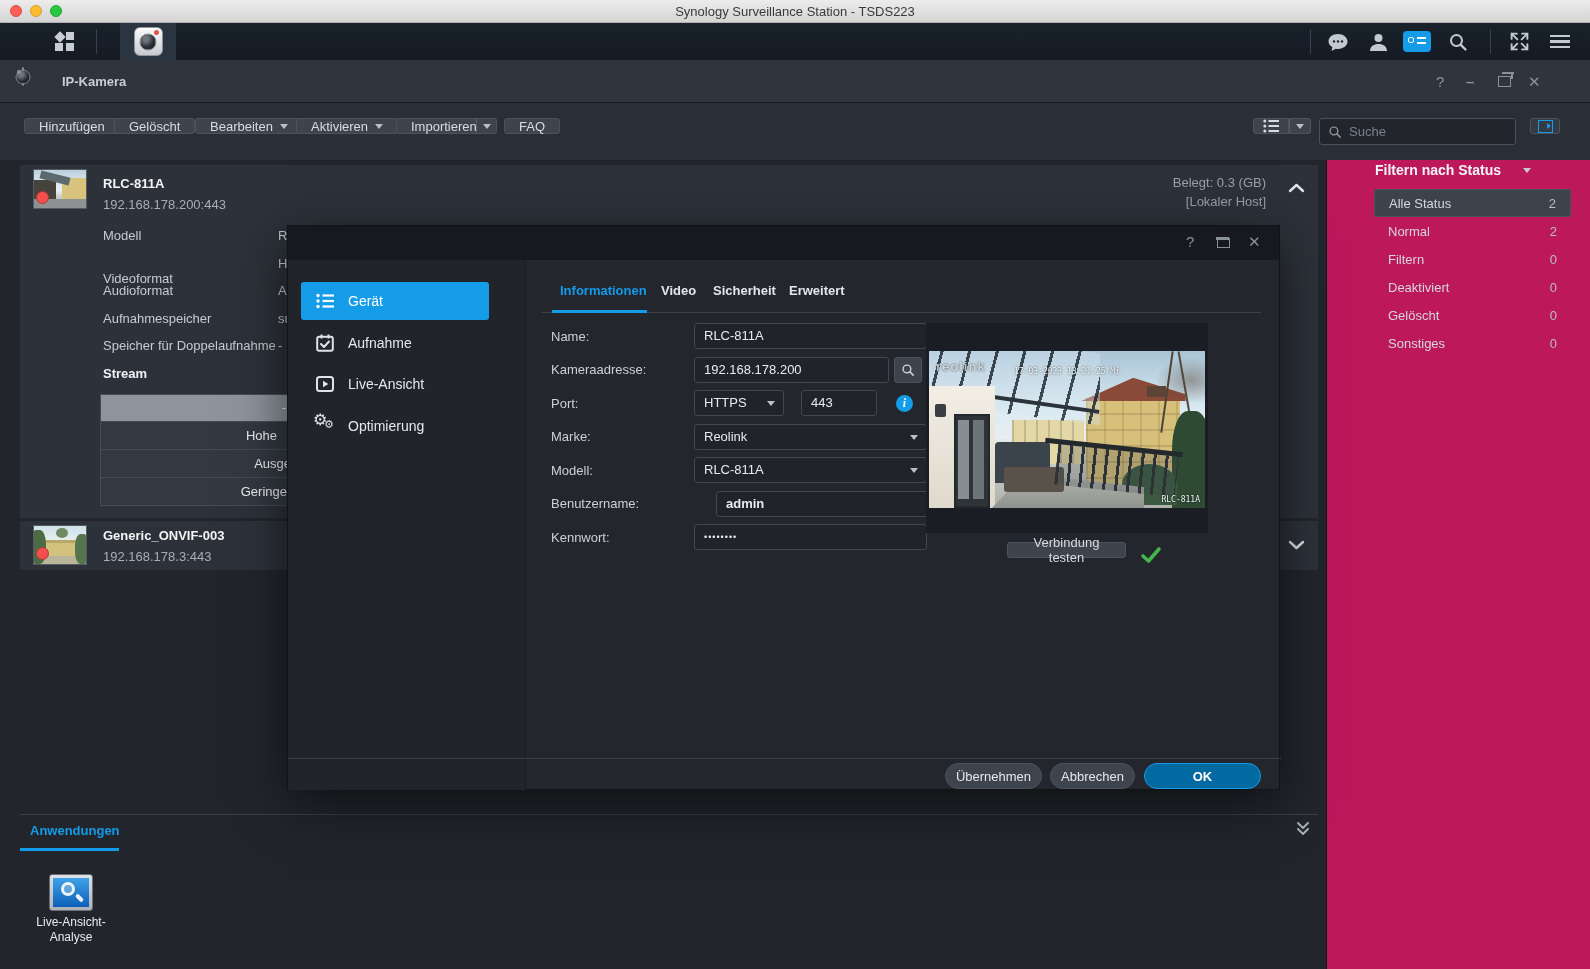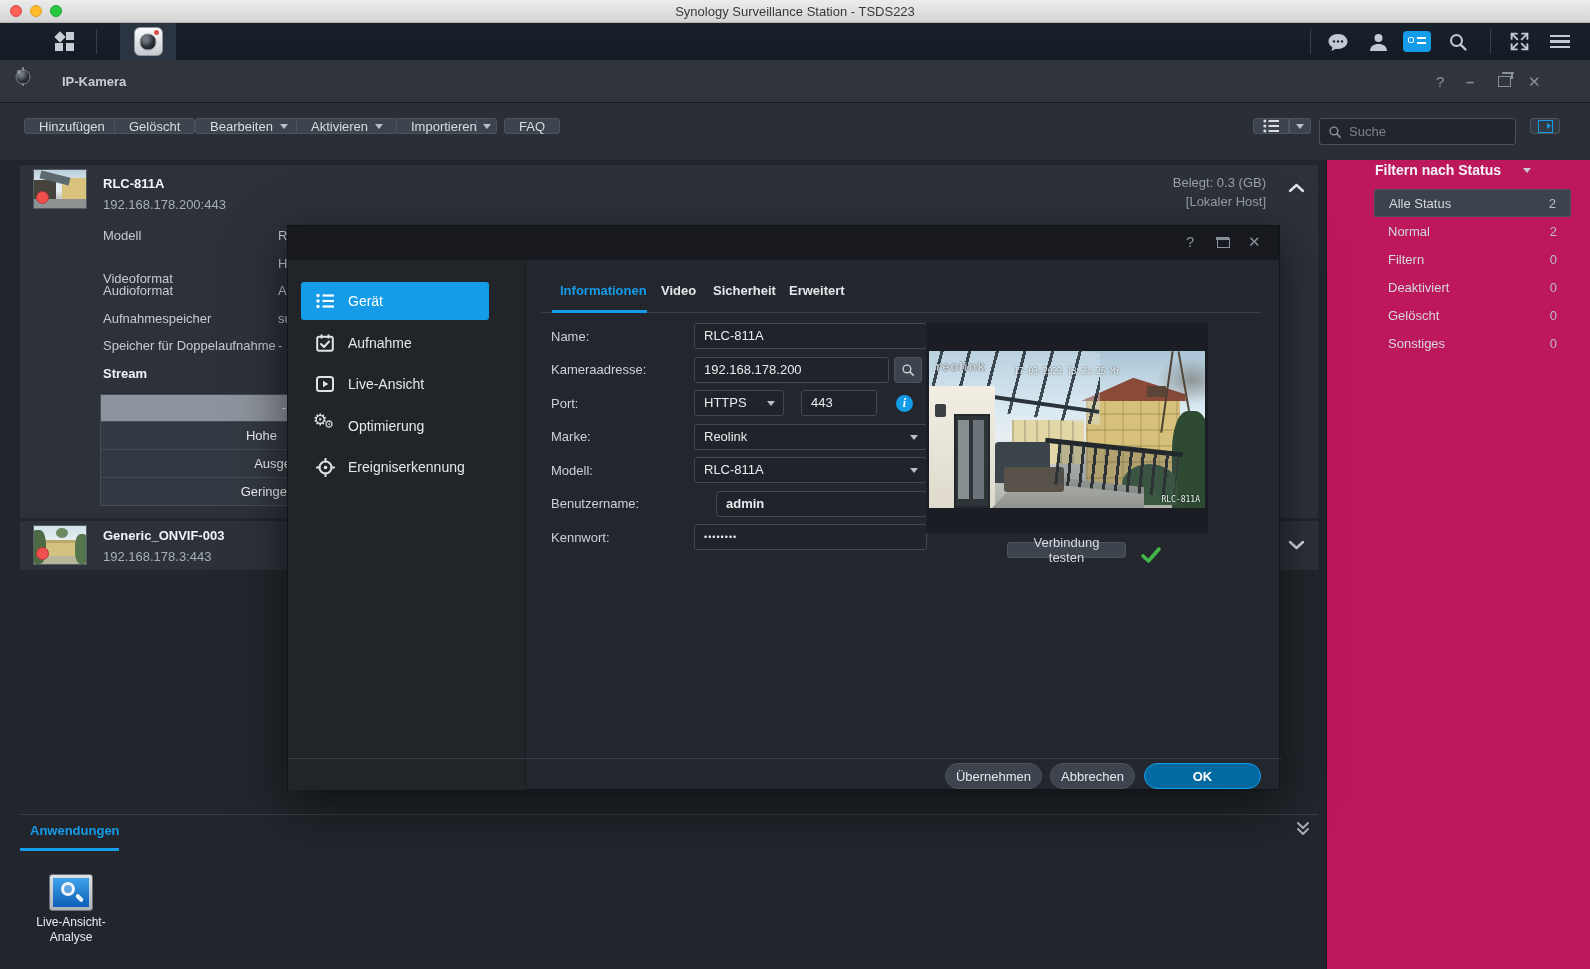--- a/index.html
+++ b/index.html
@@ -402,35 +402,20 @@
         </span>
         <span>Aufnahme</span>
       </div>
       <div class="nav-item" style="top:147px;">
         <span class="nav-ic" style="position:relative;">
           <span style="position:absolute;left:-2px;top:-6px;font-size:16px;color:#dfe3e8;">⚙</span>
           <span style="position:absolute;left:9px;top:2px;font-size:11px;color:#dfe3e8;">⚙</span>
         </span>
         <span>Optimierung</span>
       </div>
-      <div class="nav-item" style="top:188px;">
-        <span class="nav-ic">
-          <svg width="19" height="19" viewBox="0 0 19 19">
-            <circle cx="9.5" cy="9.5" r="6" fill="none" stroke="#dfe3e8" stroke-width="2"></circle>
-            <circle cx="9.5" cy="9.5" r="1.8" fill="#dfe3e8"></circle>
-            <g stroke="#dfe3e8" stroke-width="2" stroke-linecap="round">
-              <line x1="9.5" y1="0.8" x2="9.5" y2="3.6"></line>
-                <line x1="9.5" y1="15.4" x2="9.5" y2="18.2"></line>
-              <line x1="0.8" y1="9.5" x2="3.6" y2="9.5"></line>
-                <line x1="15.4" y1="9.5" x2="18.2" y2="9.5"></line>
-            </g>
-          </svg>
-        </span>
-        <span>Ereigniserkennung</span>
-      </div>
     </div>
 
     <span class="tab active" style="left:272px;top:57px;">Informationen</span>
     <span class="tab" style="left:373px;top:57px;">Video</span>
     <span class="tab" style="left:425px;top:57px;">Sicherheit</span>
     <span class="tab" style="left:501px;top:57px;">Erweitert</span>
     <span class="abs" style="left:253px;top:86px;width:720px;height:1px;background:#3a4047;"></span>
     <span class="abs" style="left:264px;top:84px;width:95px;height:3px;background:#149ce8;"></span>
 
     <span class="flabel" style="top:103px;">Name:</span>

